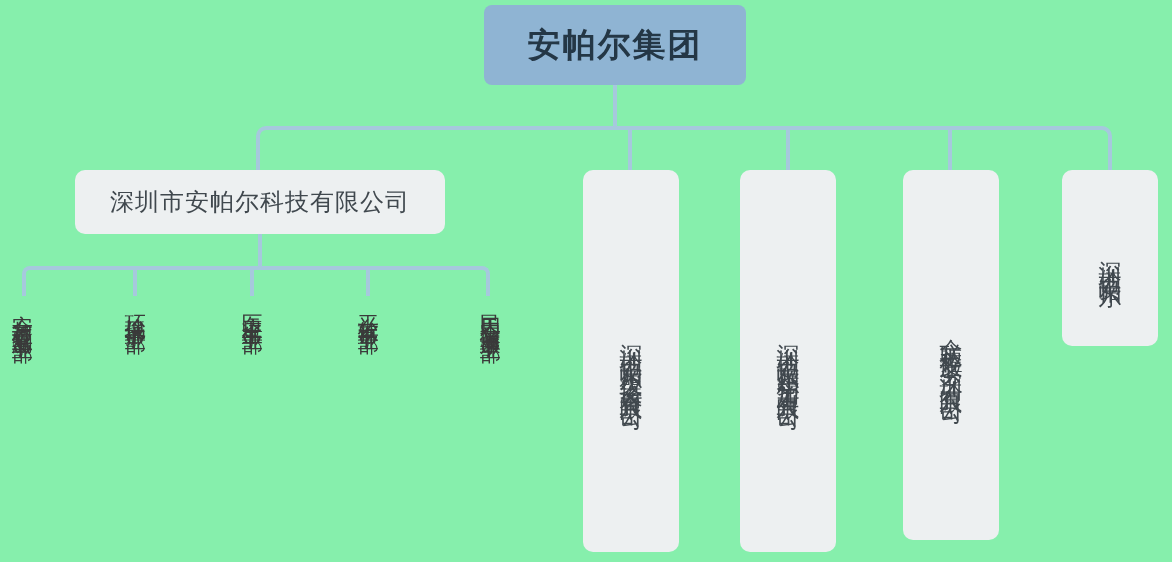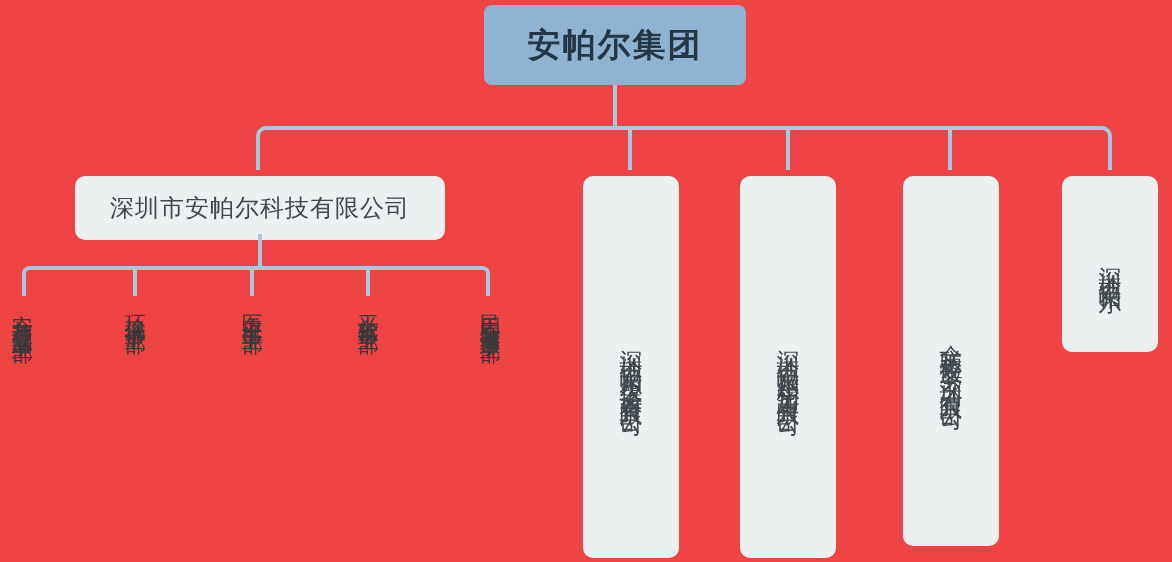--- a/index.html
+++ b/index.html
@@ -1,21 +1,21 @@
 <!DOCTYPE html>
 <html><head>
 <meta charset="utf-8">
 <style>
   * { margin: 0; padding: 0; box-sizing: border-box; }
   html, body { background: #ffffff; }
   .canvas {
     position: relative;
     width: 1172px;
     height: 562px;
-    background: #ef4444;
+    background: #86efac;
     font-family: "DejaVu Sans", "Liberation Sans", sans-serif;
     overflow: hidden;
   }
   .vline { position: absolute; width: 4px; background: #A6C9DD; }
   .bracket {
     position: absolute;
     border-top: 4px solid #A6C9DD;
     border-left: 4px solid #A6C9DD;
     border-right: 4px solid #A6C9DD;
     border-bottom: none;
@@ -29,21 +29,20 @@
     display: flex; align-items: center; justify-content: center;
     color: #243746;
     font-size: 33px; font-weight: bold; letter-spacing: 2px;
   }
   .node-box {
     position: absolute;
     background: #EDF0F1;
     border-radius: 10px;
     display: flex; align-items: center; justify-content: center;
     color: #40484e;
-    margin-top: 6px;
   }
   .node-horiz { font-size: 24px; letter-spacing: 1px; }
   .vtext {
     writing-mode: vertical-rl;
     text-orientation: mixed;
     line-height: 1;
     font-size: 23px;
     letter-spacing: 5px;
   }
   .division {

